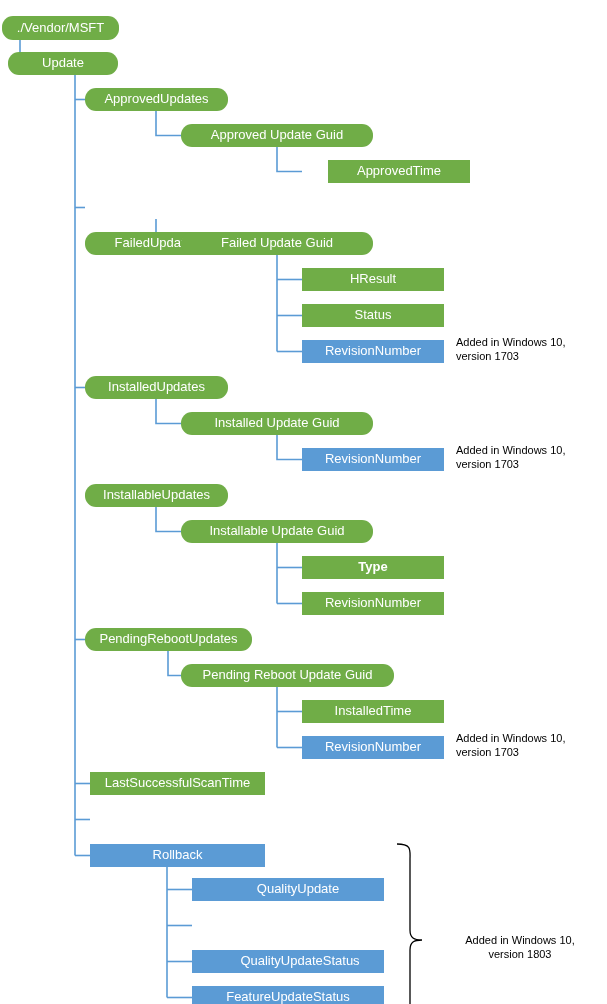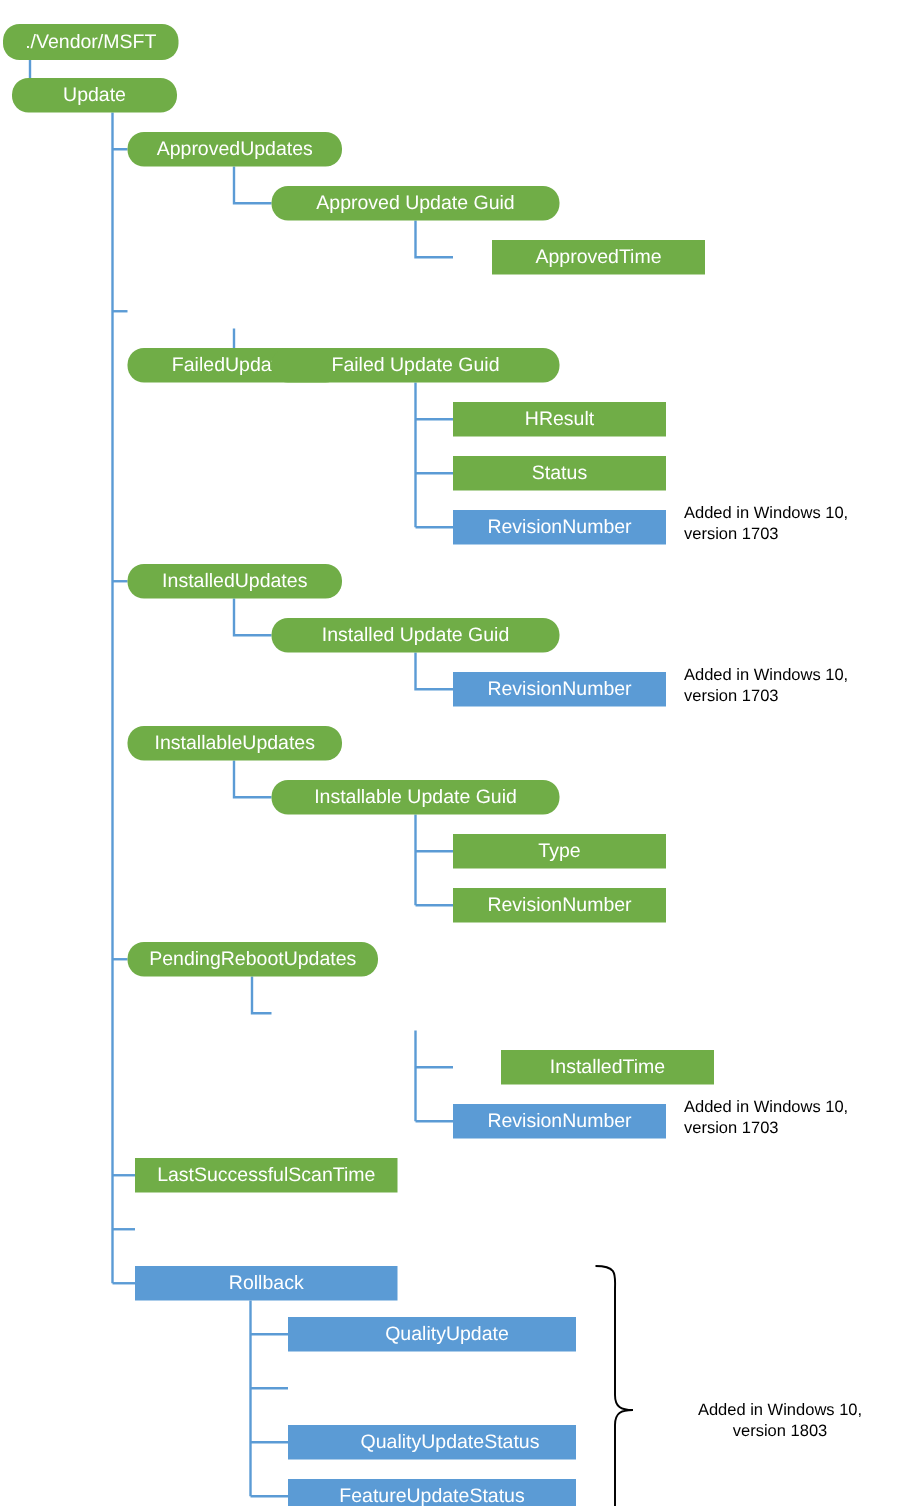--- a/index.html
+++ b/index.html
@@ -135,30 +135,33 @@
     </div>
   <div class="node blue" style="left:302px;top:436px;width:142px;height:23px;">
       <span>RevisionNumber</span>
     </div>
   <div class="node green rounded" style="left:85px;top:472px;width:143px;height:23px;">
       <span>InstallableUpdates</span>
     </div>
   <div class="node green rounded italic" style="left:181px;top:508px;width:192px;height:23px;">
       <span>Installable Update Guid</span>
     </div>
-  <div class="node green" style="left:302px;top:544px;width:142px;height:23px;">
+  <div class="node green" style="left:302px;top:544px;width:142px;height:23px;font-weight:bold;">
       <span>Type</span>
     </div>
   <div class="node green" style="left:302px;top:580px;width:142px;height:23px;">
       <span>RevisionNumber</span>
     </div>
   <div class="node green rounded" style="left:85px;top:616px;width:167px;height:23px;">
       <span>PendingRebootUpdates</span>
     </div>
-  <div class="node green" style="left:302px;top:688px;width:142px;height:23px;margin-left:32px;">
+  <div class="node green rounded italic" style="left:181px;top:652px;width:213px;height:23px;">
+      <span>Pending Reboot Update Guid</span>
+    </div>
+  <div class="node green" style="left:302px;top:688px;width:142px;height:23px;">
       <span>InstalledTime</span>
     </div>
   <div class="node blue" style="left:302px;top:724px;width:142px;height:23px;">
       <span>RevisionNumber</span>
     </div>
   <div class="node green" style="left:90px;top:760px;width:175px;height:23px;">
       <span>LastSuccessfulScanTime</span>
     </div>
   <div class="node blue" style="left:90px;top:832px;width:175px;height:23px;">
       <span>Rollback</span>

